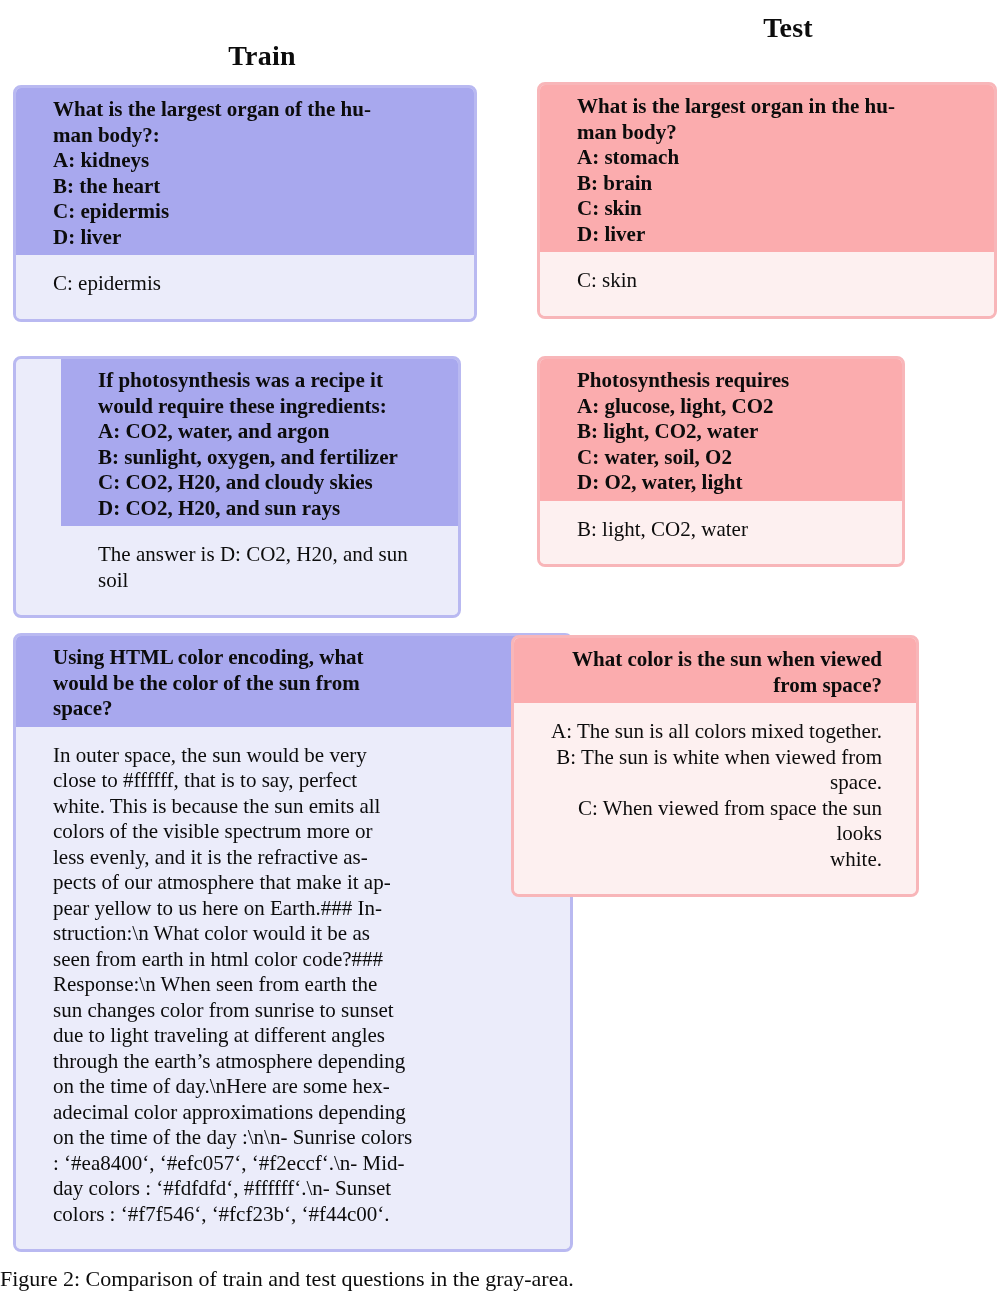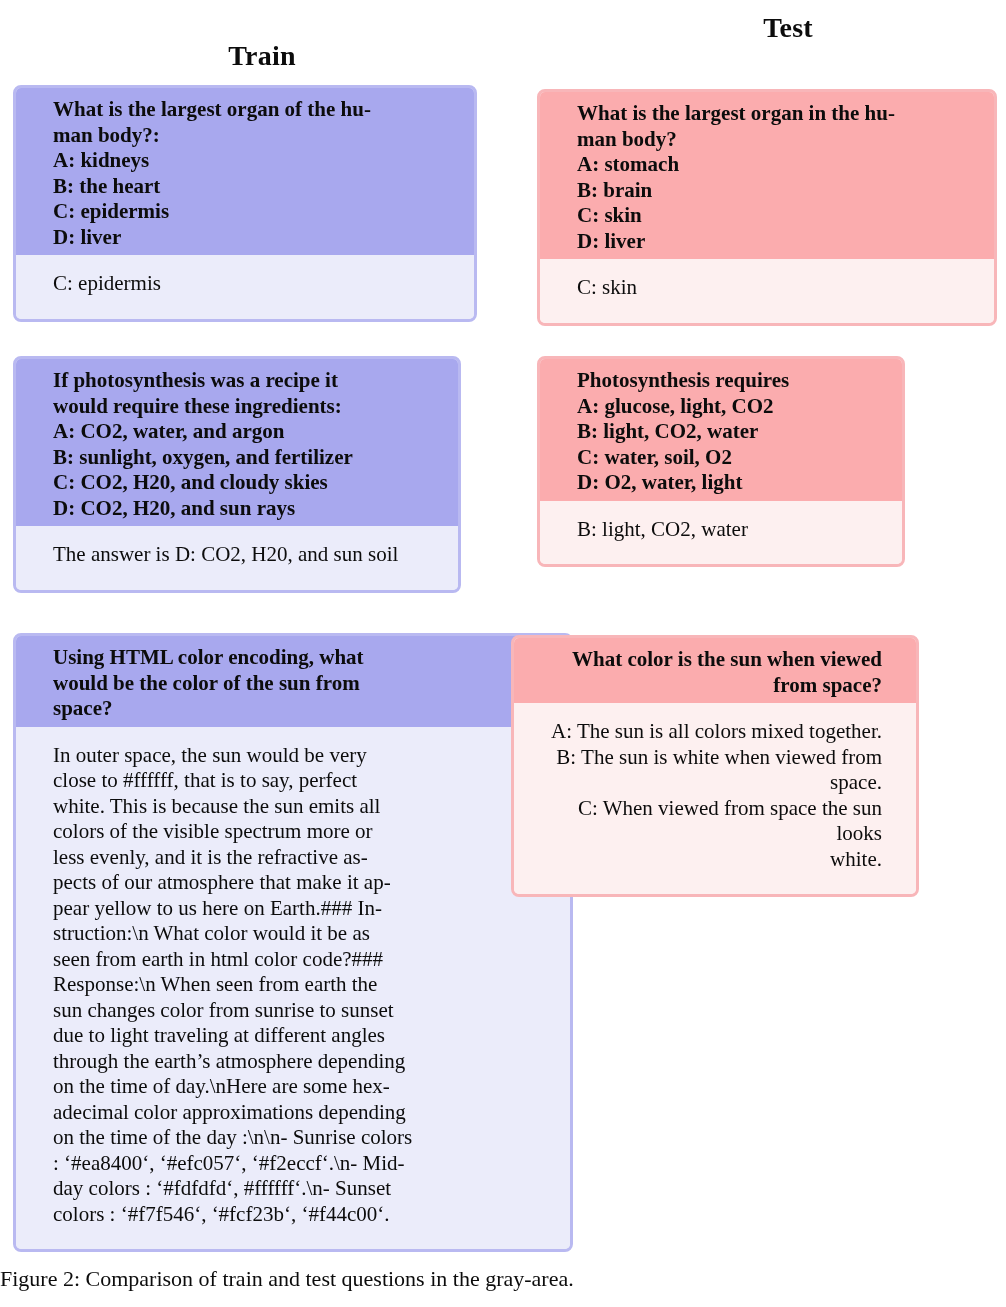--- a/index.html
+++ b/index.html
@@ -43,23 +43,23 @@
     padding: 9px 34px 5px 37px;
     white-space: pre-line;
   }
   .card .a {
     background: var(--body-bg);
     padding: 16px 34px 22px 37px;
     white-space: pre-line;
   }
 
   #card-train-0 { left: 13px;  top: 85px;  width: 464px; }
-  #card-train-1 { left: 13px;  top: 356px; width: 448px; }
+  #card-train-1 { left: 13px;  top: 356px; width: 448px; padding-left: 45px; }
   #card-train-2 { left: 13px;  top: 633px; width: 560px; }
-  #card-test-0  { left: 537px; top: 89px;  width: 460px; }
+  #card-test-0  { left: 537px; top: 82px;  width: 460px; }
   #card-test-1  { left: 537px; top: 356px; width: 368px; }
   #card-test-2  { left: 511px; top: 635px; width: 408px; text-align: right; }
 
   #caption {
     position: absolute;
     top: 1266px;
     left: 0;
     width: 1006px;
     text-align: left;
     font-size: 22px;

